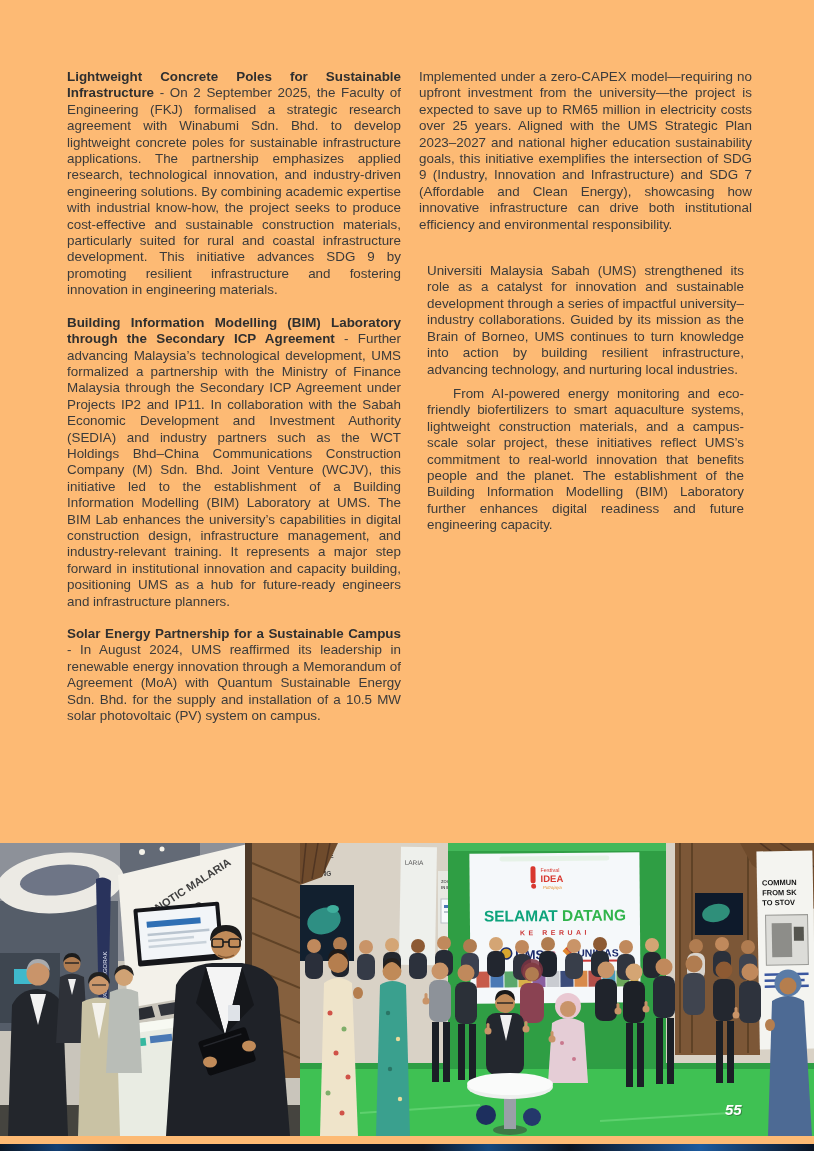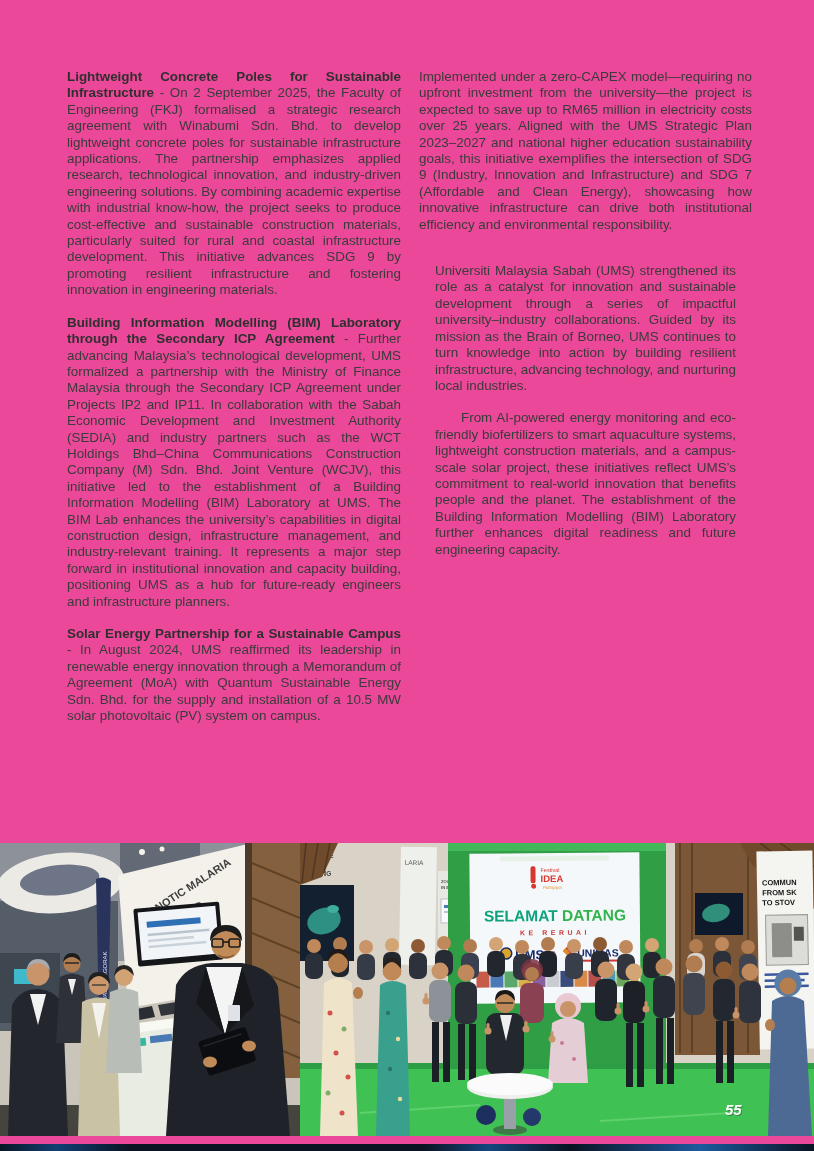--- a/index.html
+++ b/index.html
@@ -1,30 +1,30 @@
 <!DOCTYPE html>
 <html><head>
 <meta charset="utf-8">
 <style>
   * { margin:0; padding:0; box-sizing:border-box; }
   html,body { background:#ffffff; }
   .page {
-    position:relative; width:814px; height:1151px; background:#ec4899;
+    position:relative; width:814px; height:1151px; background:#fdba74;
     font-family:"Liberation Sans", sans-serif; overflow:hidden;
   }
   .col { position:absolute; top:69px; font-size:13.4px; line-height:16.4px;
          color:#3b3b3b; text-align:justify; }
   .col-left  { left:67px;  width:334px; }
   .col-right { left:419px; width:333px; }
   .col p { margin:0 0 16px 0; }
   .lead { font-weight:bold; color:#2f2f2f; }
   .col-right p.first { margin-bottom:30px; }
   .heading-p { font-weight:bold; color:#232323; margin:0 !important; }
-  .nogap { margin:16px !important; }
-  .indent1 { text-indent:26px; margin:16px !important; }
+  .nogap { margin:8px !important; }
+  .indent1 { text-indent:26px; margin:8px !important; }
   .indent2 { text-indent:42px; margin:0 !important; }
   .photo-strip { position:absolute; left:0; top:843px; width:814px; height:293px;
                  display:flex; background:#222; }
   .photo-left  { width:300px; height:293px; }
   .photo-right { width:514px; height:293px; }
   svg { display:block; }
   svg text { font-family:"Liberation Sans", sans-serif; }
   .footer-bar { position:absolute; left:0; bottom:0; width:814px; height:7px;
     background:linear-gradient(90deg,#0b1726 0%,#123f73 7%,#0a1322 16%,#0a1322 52%,
       #14477e 60%,#0a1322 70%,#1c5a9e 86%,#0a1322 100%); }

